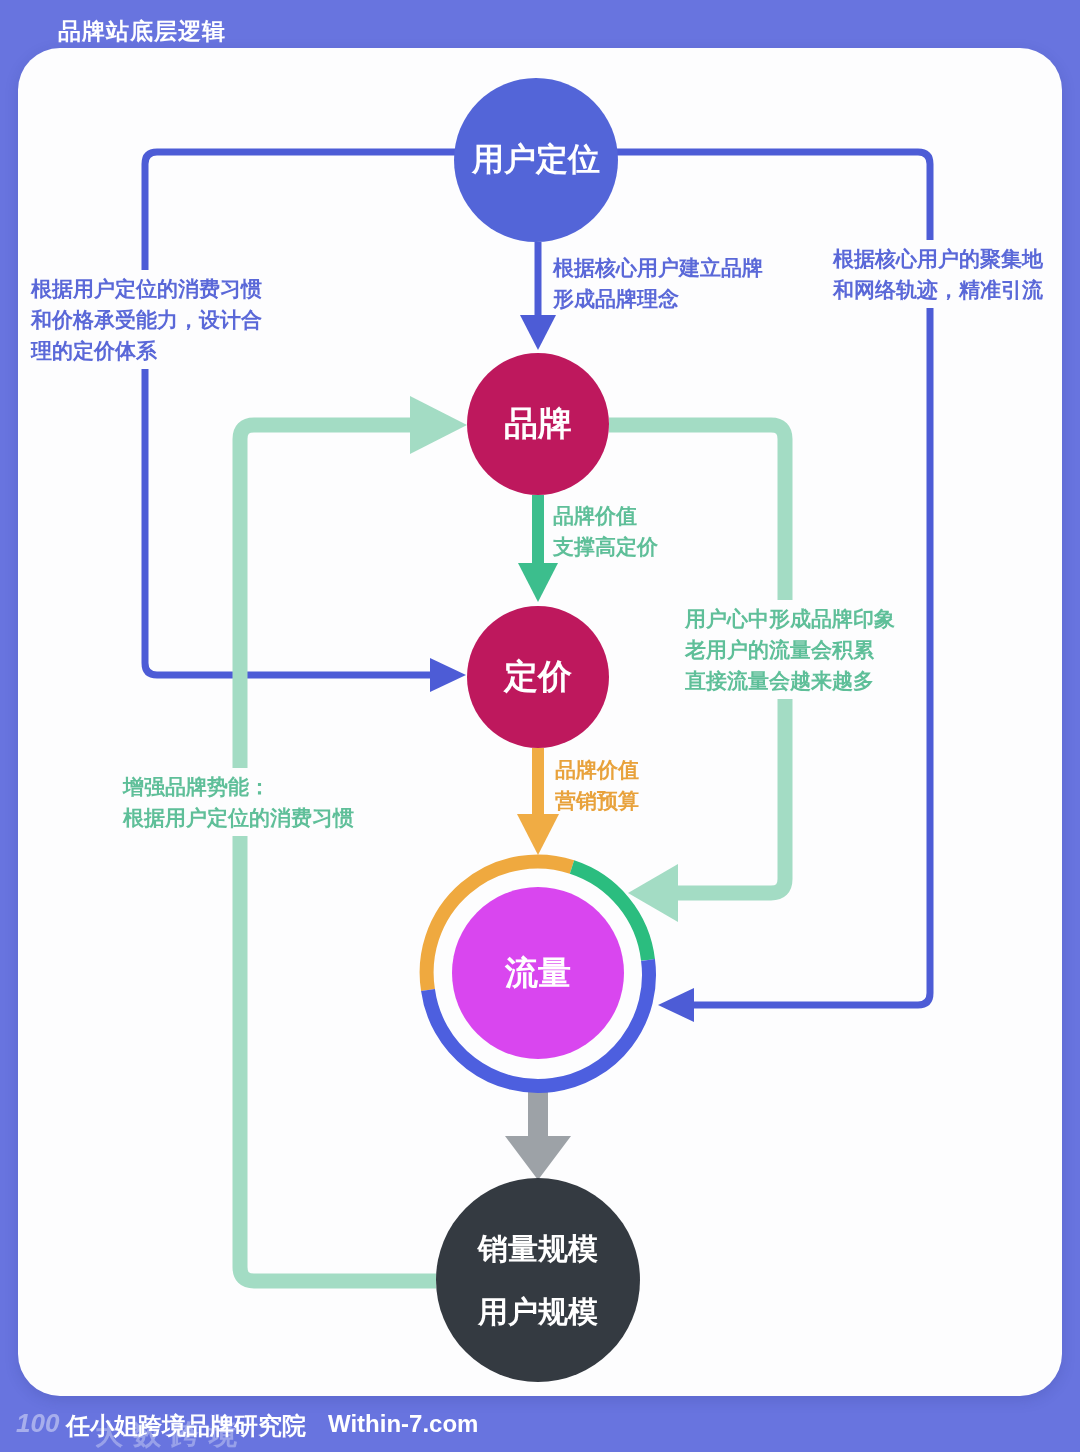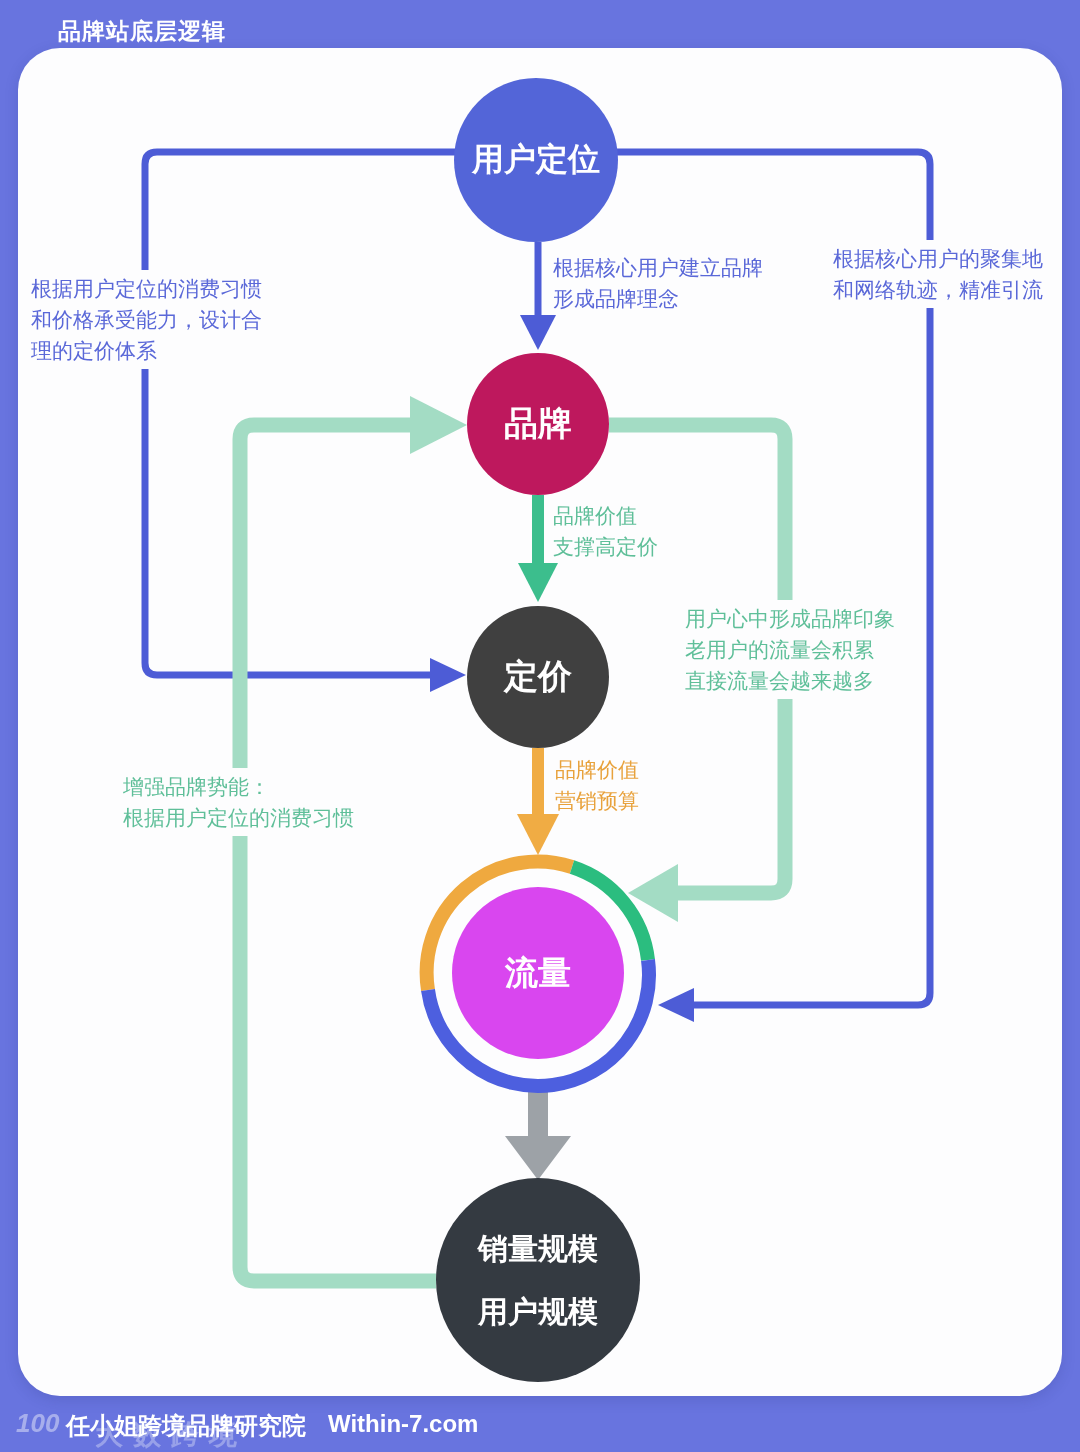--- a/index.html
+++ b/index.html
@@ -5,25 +5,25 @@
   * { margin:0; padding:0; box-sizing:border-box; }
   body { font-family:"Liberation Sans","DejaVu Sans",sans-serif; }
   .stage{ position:relative; width:1080px; height:1452px; background:#6874DF; overflow:hidden; }
   .page-title{ position:absolute; left:58px; top:16px; color:#FFFFFF; font-size:23px; font-weight:bold; letter-spacing:1px; }
   .card{ position:absolute; left:18px; top:48px; width:1044px; height:1348px; background:#FDFDFE; border-radius:42px; box-shadow:0 4px 14px rgba(40,50,120,.18); }
   svg.connectors{ position:absolute; left:0; top:0; width:1080px; height:1452px; }
 
   .node{ position:absolute; border-radius:50%; display:flex; align-items:center; justify-content:center; color:#FFFFFF; font-weight:bold; text-align:center; white-space:pre-line; }
   .node-user   { left:454px; top:78px;  width:164px; height:164px; background:#5365D8; font-size:32px; }
   .node-brand  { left:467px; top:353px; width:142px; height:142px; background:#be185d; font-size:34px; }
-  .node-price  { left:467px; top:606px; width:142px; height:142px; background:#404040; font-size:34px; }
+  .node-price  { left:467px; top:606px; width:142px; height:142px; background:#be185d; font-size:34px; }
   .node-traffic{ left:452px; top:887px; width:172px; height:172px; background:#d946ef; font-size:33px; }
   .node-scale  { left:436px; top:1178px; width:204px; height:204px; background:#343A41; font-size:30px; line-height:63px; }
 
-  .ann{ position:absolute; font-size:21px; line-height:31px; white-space:pre-line; font-weight:400; }
+  .ann{ position:absolute; font-size:21px; line-height:31px; white-space:pre-line; font-weight:700; }
   .ann.boxed{ background:#FDFDFE; padding:3px 7px; }
   .ann-blue{ color:#5A68D8; }
   .ann-green{ color:#5FBF99; }
   .ann-orange{ color:#E8A23C; }
   .ann-build-brand     { left:553px; top:252px; }
   .ann-gathering       { left:826px; top:240px; }
   .ann-pricing-system  { left:24px;  top:270px; }
   .ann-brand-value     { left:553px; top:500px; }
   .ann-brand-impression{ left:678px; top:588px;margin-top:12px; }
   .ann-marketing-budget{ left:555px; top:754px; }

